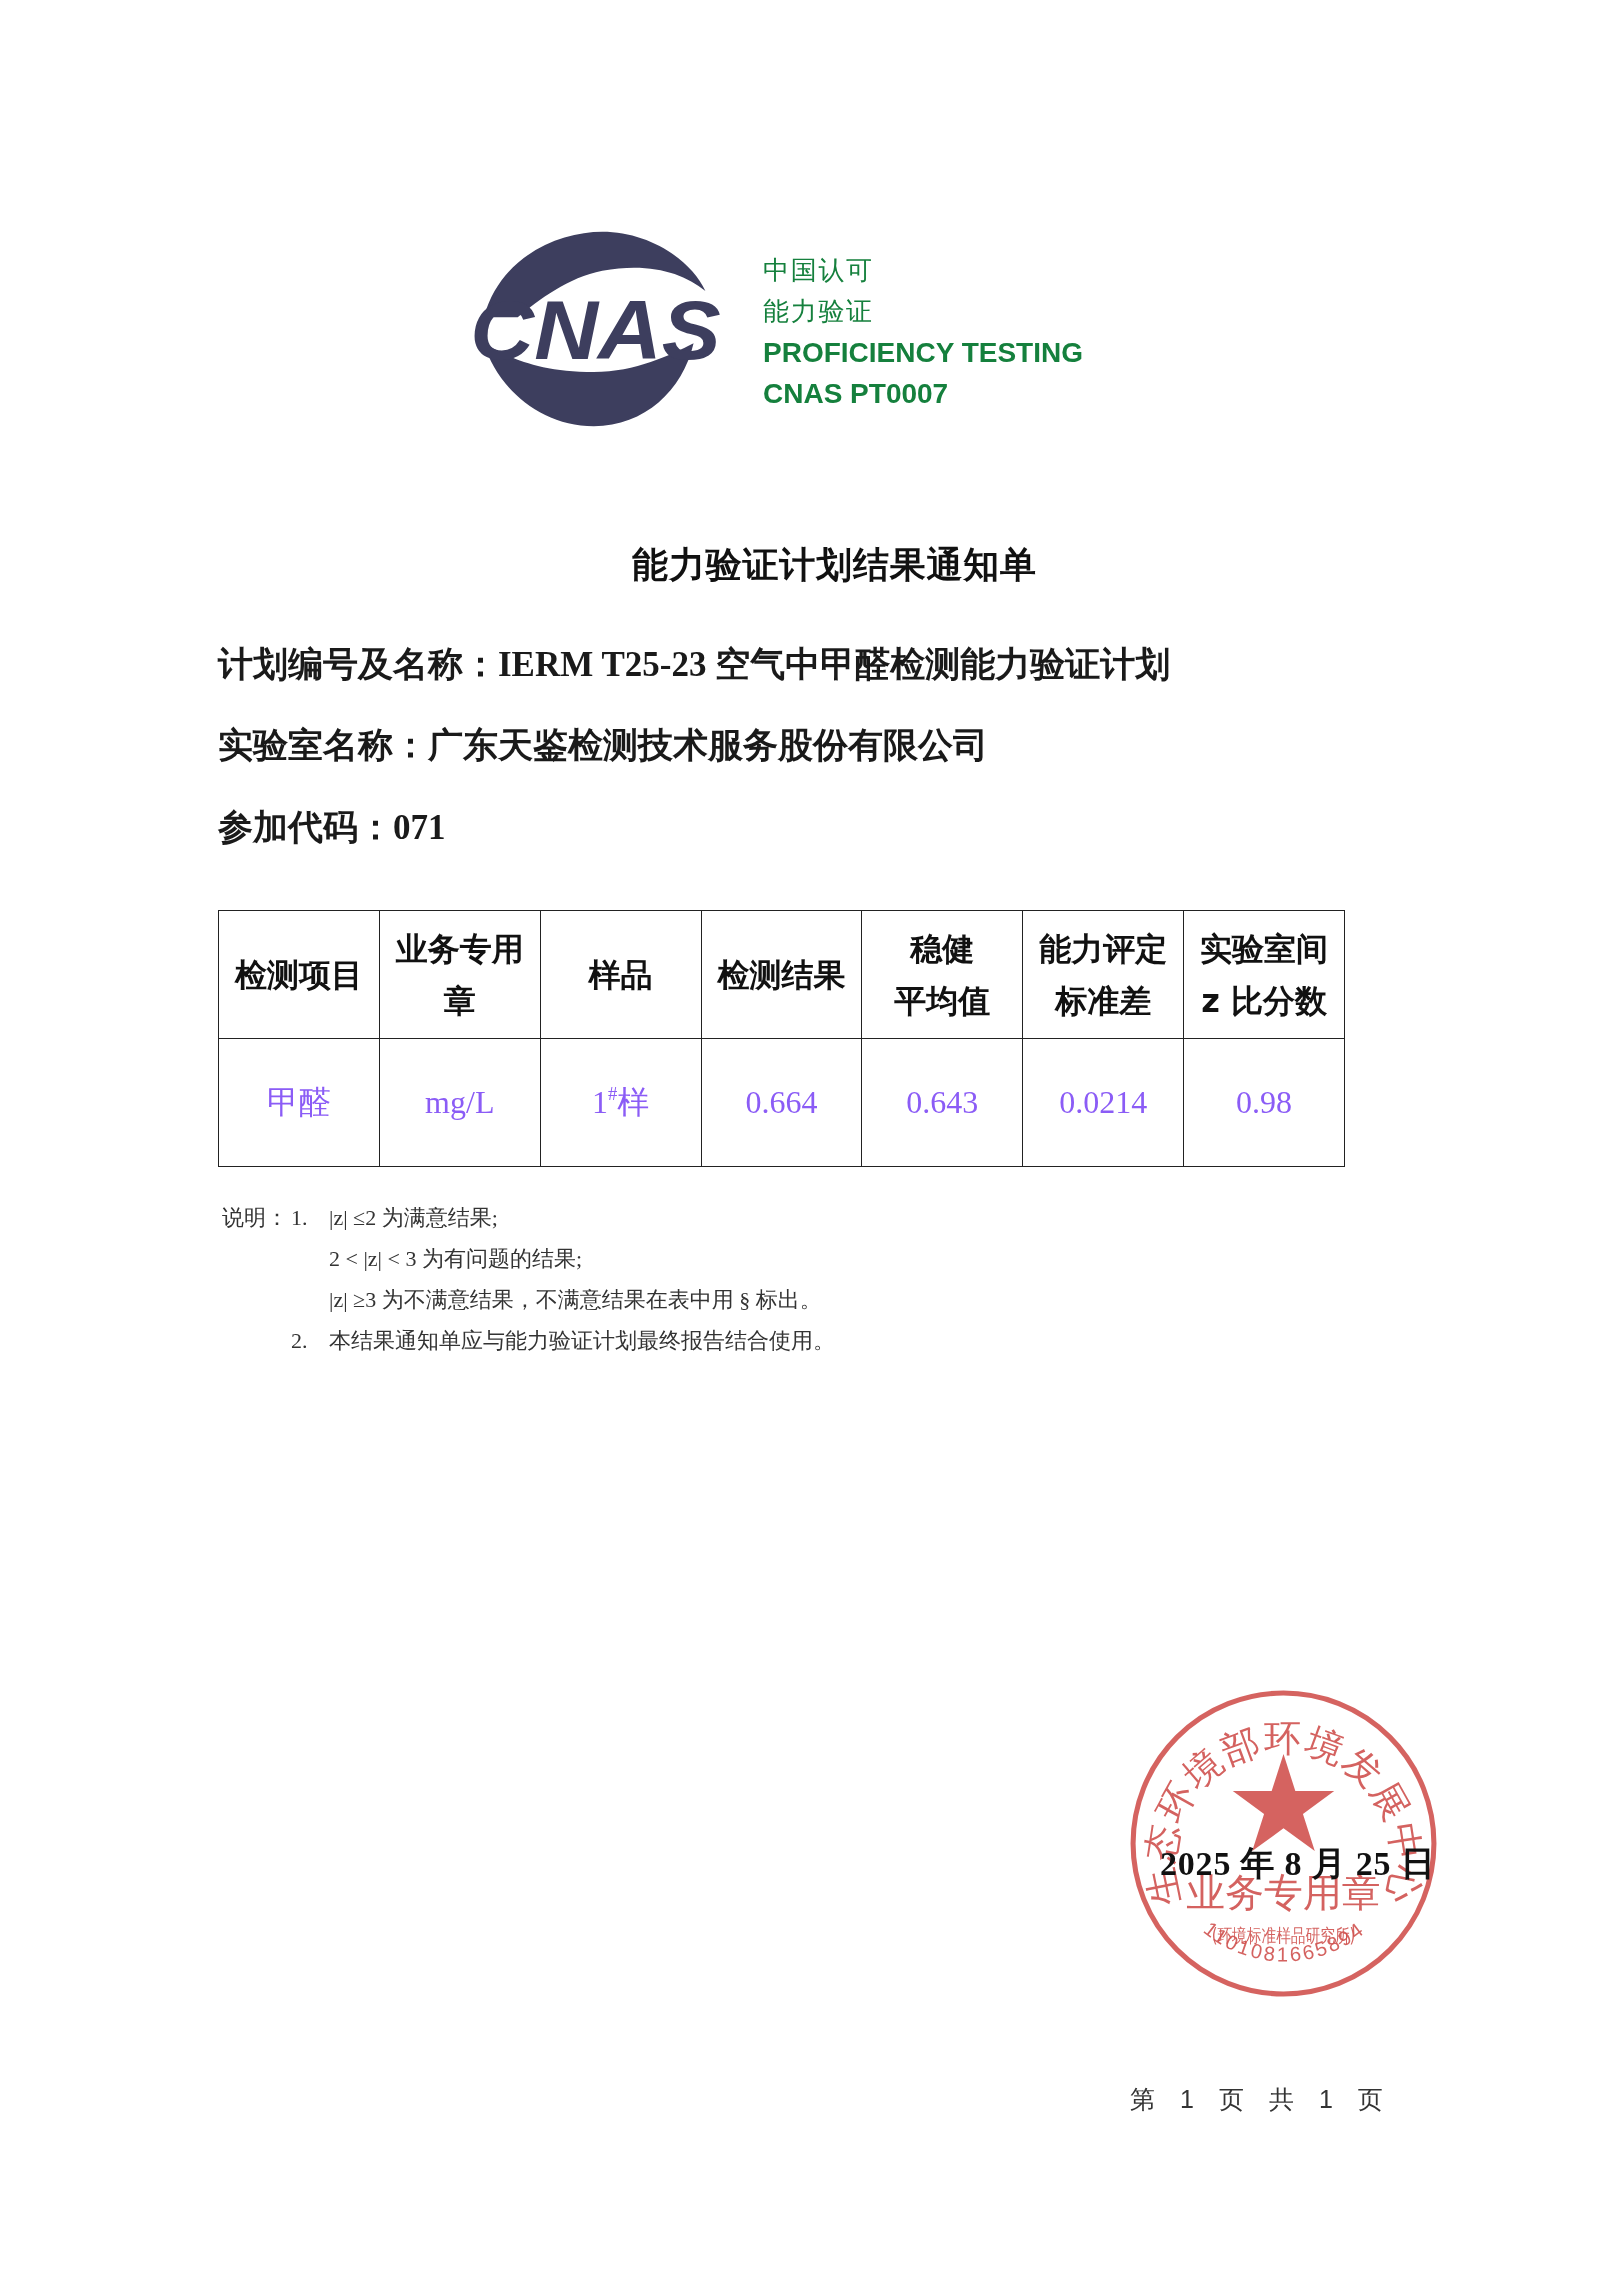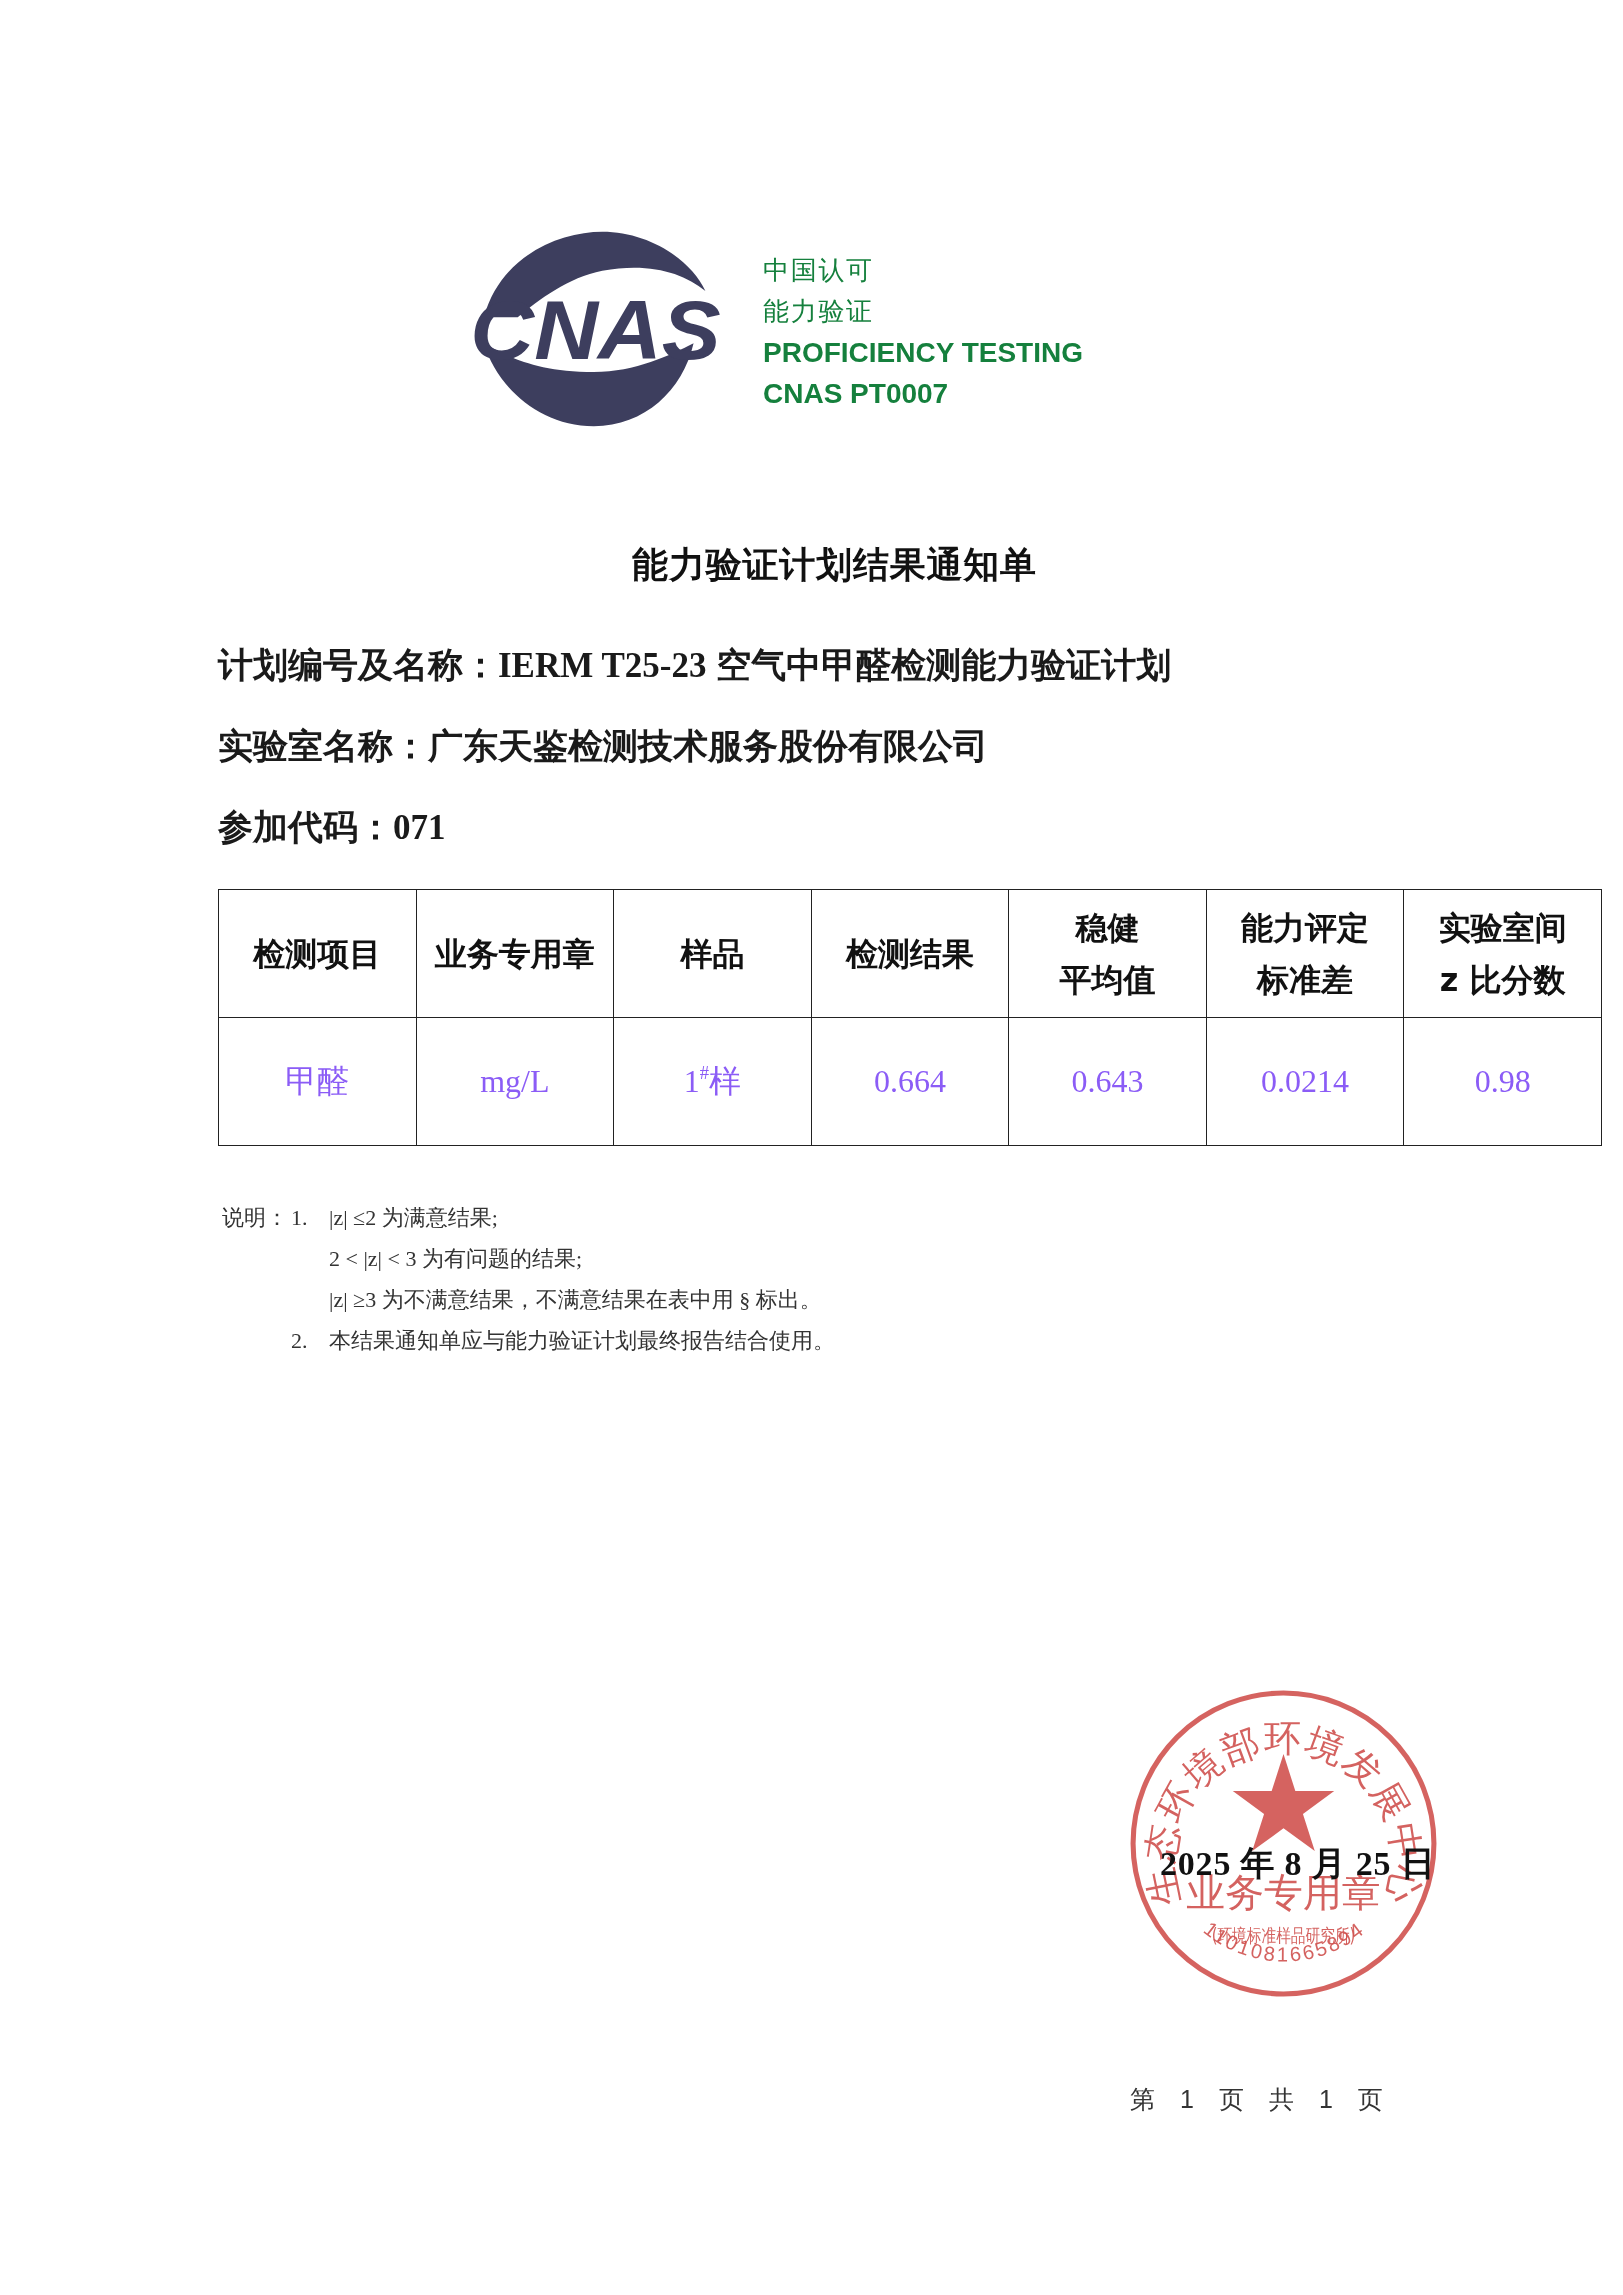--- a/index.html
+++ b/index.html
@@ -61,28 +61,28 @@
     }
     .info-line .label {
       font-family: "DejaVu Sans", "Liberation Sans", sans-serif;
       font-weight: bold;
     }
     .info-line .val-bold {
       font-family: "Liberation Serif", "DejaVu Serif", serif;
       font-weight: bold;
     }
     .info-line .val-cn {
-      font-family: Liberation Sans, sans-serif;
+      font-family: Liberation Serif, serif;
       font-weight: bold;
     }
 
     
     .results-table {
-      left: 218px; top: 889px;
-      width: 1384px;
+      left: 218px; top: 910px;
+      width: 1127px;
       border-collapse: collapse;
       table-layout: fixed;
     }
     .results-table th, .results-table td {
       border: 1.7px solid #222;
       text-align: center;
       vertical-align: middle;
       padding: 0;
     }
     .results-table th {

